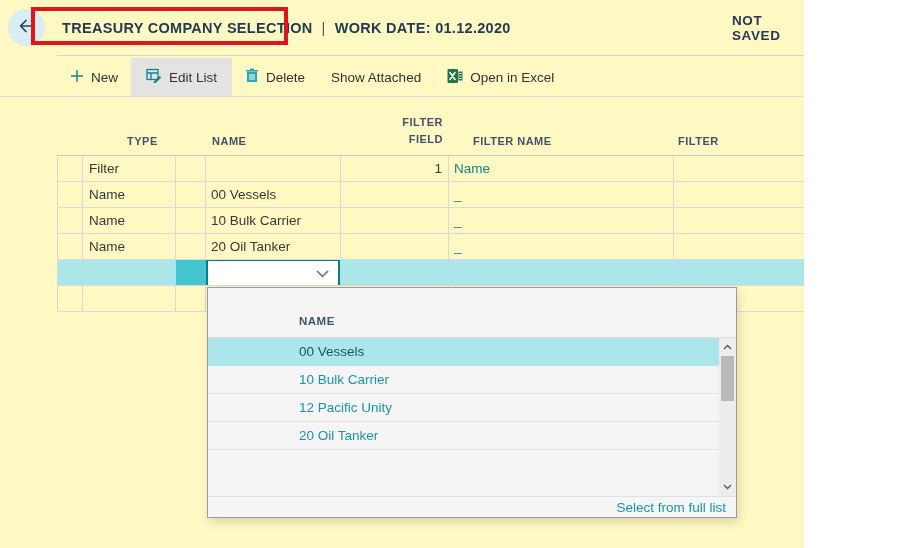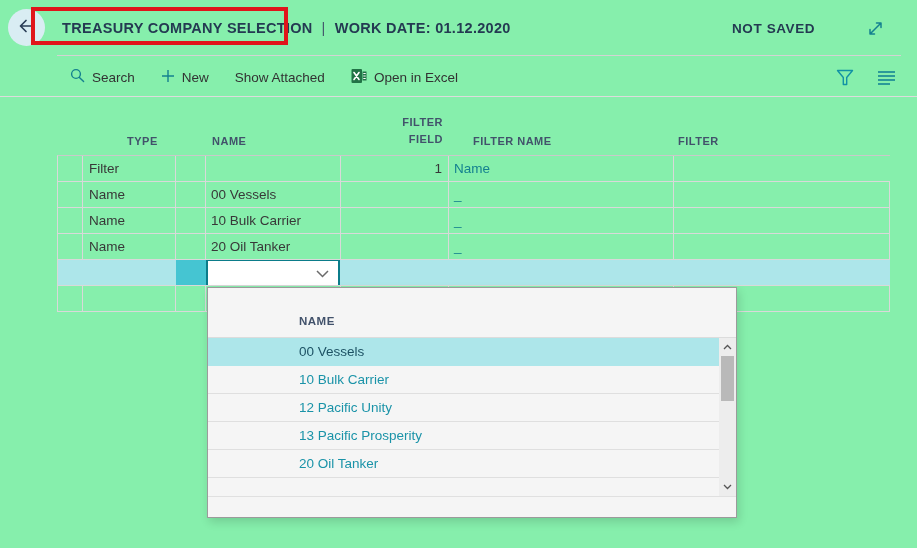--- a/index.html
+++ b/index.html
@@ -1,18 +1,18 @@
 <!DOCTYPE html>
 <html><head>
 <meta charset="utf-8">
 <style>
   * { margin:0; padding:0; box-sizing:border-box; }
   html,body { background:#fff; }
   body { font-family:"Liberation Sans", sans-serif; }
-  .page { position:relative; width:917px; height:548px; background:#86efac; overflow:hidden; }
+  .page { position:relative; width:804px; height:548px; background:#fef9c3; overflow:hidden; }
 
   
   .titlebar-border { position:absolute; left:57px; top:55px; width:844px; height:1px; background:#d3d3d3; }
   .back-btn { position:absolute; left:8px; top:9px; width:37px; height:37px; border-radius:50%;
               background:#d9edf3; display:flex; align-items:center; justify-content:center; cursor:pointer; }
   .title-row { position:absolute; left:62px; top:0; height:56px; display:flex; align-items:center; gap:9px;
                color:#243a52; font-size:14.5px; font-weight:bold; letter-spacing:.3px; white-space:nowrap; }
   .title-sep { font-weight:normal; color:#44556b; }
   .status { position:absolute; left:732px; top:0; height:56px; display:flex; align-items:center;
             color:#243a52; font-size:13.5px; font-weight:bold; letter-spacing:.6px; }
@@ -98,34 +98,46 @@
   <div class="expand-icon">
     <svg width="19" height="19" viewBox="0 0 19 19">
         <path d="M4 15 L15 4 M10.5 4 H15 V8.5 M8.5 15 H4 V10.5" stroke="#14818f" stroke-width="1.5" fill="none" stroke-linecap="round" stroke-linejoin="round"></path>
       </svg>
   </div>
   <div class="titlebar-border"></div>
 
   <div class="toolbar">
     <div class="tb-item">
       <span>
-        <svg width="15" height="15" viewBox="0 0 15 15">
-            <circle cx="6" cy="6" r="4.4" stroke="#14818f" stroke-width="1.4" fill="none"></circle>
-            <line x1="9.4" y1="9.4" x2="13.6" y2="13.6" stroke="#14818f" stroke-width="1.4" stroke-linecap="round"></line>
-          </svg>
-      </span>
-      <span>Search</span>
-    </div>
-    <div class="tb-item">
-      <span>
         <svg width="14" height="14" viewBox="0 0 14 14">
             <path d="M7 1 V13 M1 7 H13" stroke="#14818f" stroke-width="1.4" fill="none"></path>
           </svg>
       </span>
       <span>New</span>
+    </div>
+    <div class="tb-item active">
+      <span>
+        <svg width="16" height="15" viewBox="0 0 16 15">
+            <rect x="1" y="1.5" width="11" height="10" stroke="#14818f" stroke-width="1.3" fill="none"></rect>
+            <path d="M1 5 H12 M5 5 V11.5" stroke="#14818f" stroke-width="1.3"></path>
+            <path d="M8 13.5 L13.6 7.9 L15.2 9.5 L9.6 15 L7.6 15 Z" fill="#14818f"></path>
+          </svg>
+      </span>
+      <span>Edit List</span>
+    </div>
+    <div class="tb-item">
+      <span>
+        <svg width="14" height="15" viewBox="0 0 14 15">
+            <path d="M2 4 H12 V14 H2 Z" fill="#2ba7b4"></path>
+            <rect x="1" y="2" width="12" height="1.6" fill="#2ba7b4"></rect>
+            <rect x="5" y="0.5" width="4" height="1.5" fill="#2ba7b4"></rect>
+            <path d="M5 6 V12 M7 6 V12 M9 6 V12" stroke="#fff" stroke-width="1"></path>
+          </svg>
+      </span>
+      <span>Delete</span>
     </div>
     <div class="tb-item">
       <span>Show Attached</span>
     </div>
     <div class="tb-item">
       <span>
         <svg width="16" height="16" viewBox="0 0 16 16">
             <rect x="0.5" y="1" width="10.5" height="14" rx="1" fill="#217346"></rect>
             <path d="M3 4.5 L8 11.5 M8 4.5 L3 11.5" stroke="#fff" stroke-width="1.6" stroke-linecap="round"></path>
             <rect x="11.5" y="3.5" width="4" height="9" fill="#217346"></rect>
@@ -227,32 +239,34 @@
     </div>
   </div>
 
   <div class="dropdown">
     <div class="dd-header">NAME</div>
     <div class="dd-body">
       <div class="dd-list">
         <div class="dd-item selected">00 Vessels</div>
         <div class="dd-item">10 Bulk Carrier</div>
         <div class="dd-item">12 Pacific Unity</div>
-        <div class="dd-item">13 Pacific Prosperity</div>
         <div class="dd-item">20 Oil Tanker</div>
       </div>
       <div class="dd-scrollbar">
         <div class="dd-scroll-up">
           <svg width="9" height="6" viewBox="0 0 9 6">
               <path d="M1 5 L4.5 1.5 L8 5" stroke="#555" stroke-width="1.3" fill="none"></path>
             </svg>
         </div>
         <div class="dd-thumb"></div>
         <div class="dd-scroll-down">
           <svg width="9" height="6" viewBox="0 0 9 6">
               <path d="M1 1 L4.5 4.5 L8 1" stroke="#555" stroke-width="1.3" fill="none"></path>
             </svg>
         </div>
       </div>
     </div>
+    <div class="dd-footer">
+      <a>Select from full list</a>
+    </div>
   </div>
 
 </div>
 
 </body></html>

